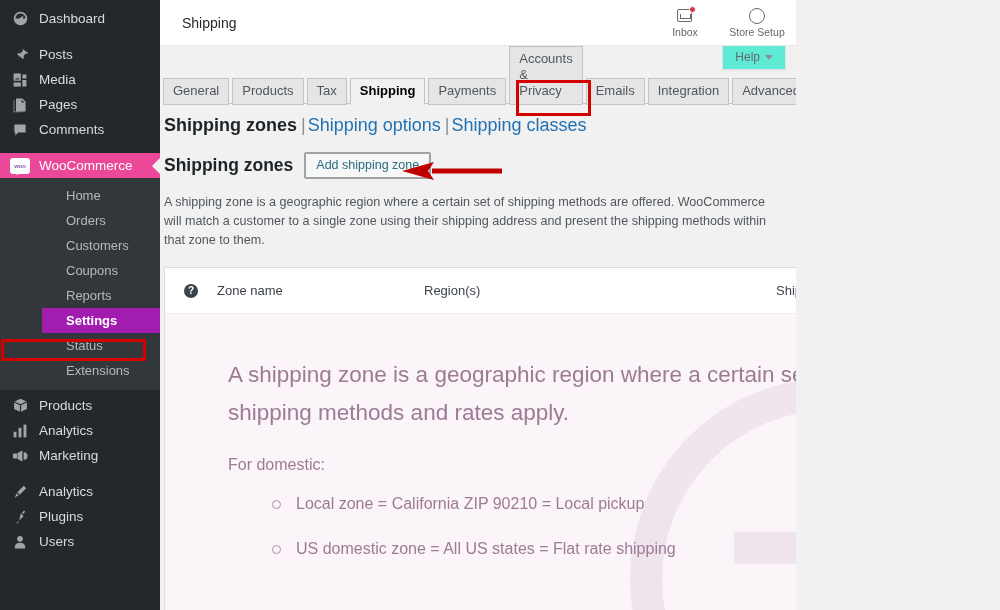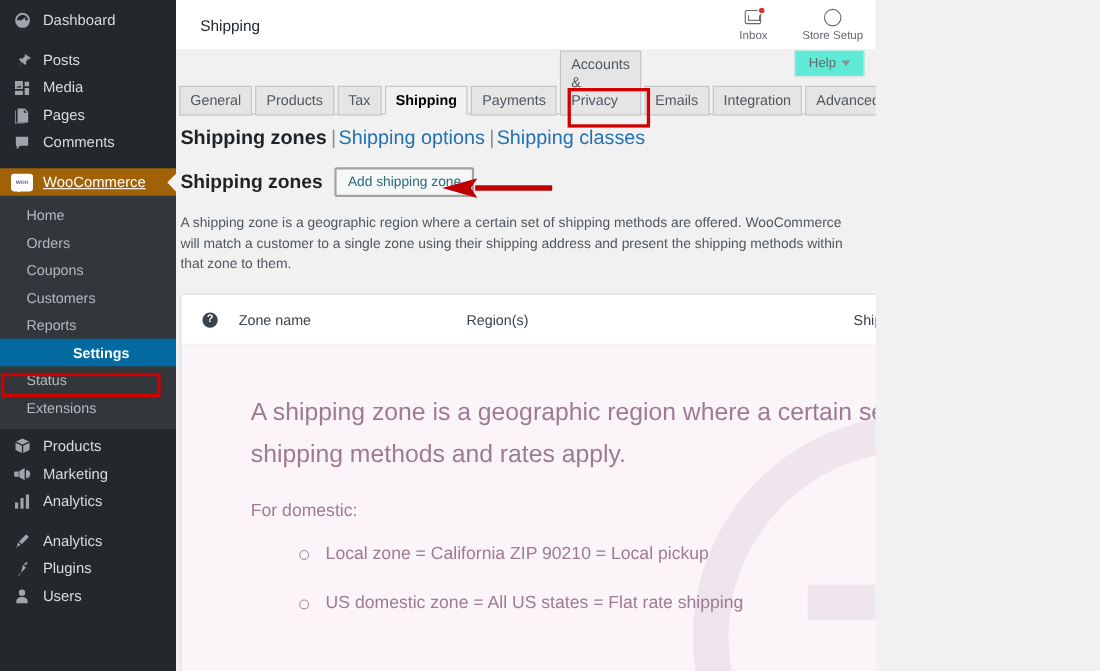--- a/index.html
+++ b/index.html
@@ -31,24 +31,23 @@
   .nav-item .nicon {
     width: 20px; height: 20px;
     margin-right: 9px;
     flex: 0 0 20px;
     display: flex; align-items: center; justify-content: center;
     color: #a0a5aa;
   }
   .nav-item .nicon svg { display:block; }
   .nav-gap { height: 11px; }
   .nav-item.woo {
-    background: #a16207;
+    background: #ec4899;
     color: #fff;
     font-weight: 400;
-    text-decoration: underline;
   }
   .nav-item.woo .nicon { color: #fff; }
   .nav-item.woo::after {
     content: "";
     position: absolute; right: 0; top: 50%;
     margin-top: -8px;
     border: 8px solid transparent;
     border-right-color: #f1f1f1;
   }
   .woo-badge {
@@ -65,22 +64,23 @@
     border: 3px solid transparent;
     border-top-color: #fff;
   }
   #submenu { background: #32373c; padding: 5px 0 7px 0; }
   .sub-item {
     height: 25px; line-height: 25px;
     padding-left: 24px;
     color: #b4b9be;
     font-size: 13px;
     position: relative;
-  }
-  .sub-item.current { color: #fff; font-weight: bold; background: #0369a1; text-align: center; }
+    margin-left: 42px;
+  }
+  .sub-item.current { color: #fff; font-weight: bold; background: #a21caf; }
 
   
   #main { flex: 1 1 auto; height: 610px; position: relative; overflow: hidden; }
 
   #topbar {
     height: 46px; background: #fff;
     border-bottom: 1px solid #e8e8e8;
     display: flex; align-items: center;
     position: relative;
   }
@@ -328,55 +328,55 @@
     <div class="nav-item woo">
       <span class="nicon">
         <span class="woo-badge">woo</span>
       </span>
       <span>WooCommerce</span>
     </div>
 
     <div id="submenu">
       <div class="sub-item"><span>Home</span></div>
       <div class="sub-item"><span>Orders</span></div>
+      <div class="sub-item"><span>Customers</span></div>
       <div class="sub-item"><span>Coupons</span></div>
-      <div class="sub-item"><span>Customers</span></div>
       <div class="sub-item"><span>Reports</span></div>
       <div class="sub-item current"><span>Settings</span></div>
       <div class="sub-item"><span>Status</span></div>
       <div class="sub-item"><span>Extensions</span></div>
     </div>
 
     <div class="nav-item" style="margin-top:3px;">
       <span class="nicon">
         <svg width="17" height="17" viewBox="0 0 20 20" fill="currentColor">
             <path d="M10 2l7 3.2-7 3.2L3 5.2 10 2zm-7.5 4.6L9.3 9.8v7.6L2.5 14.2V6.6zm15 0v7.6l-6.8 3.2V9.8l6.8-3.2z"></path>
           </svg>
       </span>
       <span>Products</span>
     </div>
 
     <div class="nav-item">
       <span class="nicon">
         <svg width="16" height="16" viewBox="0 0 20 20" fill="currentColor">
-            <path d="M13 3v14l-6-3.4V6.4L13 3zm1.6 2.2a4 4 0 010 9.6V5.2zM2.5 7h3.8v6H2.5a1.4 1.4 0 01-1.4-1.4V8.4C1.1 7.6 1.7 7 2.5 7z"></path>
-          </svg>
-      </span>
-      <span>Marketing</span>
-    </div>
-
-    <div class="nav-item">
-      <span class="nicon">
-        <svg width="16" height="16" viewBox="0 0 20 20" fill="currentColor">
             <rect x="2" y="11" width="3.6" height="7"></rect>
             <rect x="8.2" y="6" width="3.6" height="12"></rect>
             <rect x="14.4" y="2" width="3.6" height="16"></rect>
           </svg>
       </span>
       <span>Analytics</span>
+    </div>
+
+    <div class="nav-item">
+      <span class="nicon">
+        <svg width="16" height="16" viewBox="0 0 20 20" fill="currentColor">
+            <path d="M13 3v14l-6-3.4V6.4L13 3zm1.6 2.2a4 4 0 010 9.6V5.2zM2.5 7h3.8v6H2.5a1.4 1.4 0 01-1.4-1.4V8.4C1.1 7.6 1.7 7 2.5 7z"></path>
+          </svg>
+      </span>
+      <span>Marketing</span>
     </div>
 
     <div class="nav-gap"></div>
 
     <div class="nav-item">
       <span class="nicon">
         <svg width="16" height="16" viewBox="0 0 20 20" fill="currentColor">
             <path d="M14.8 2.2l3 3-8.2 8.2-3-3 8.2-8.2zM5.6 11.6l2.8 2.8-3.6 1.5-1.4 2.3.7-2.6 1.5-4z"></path>
           </svg>
       </span>

